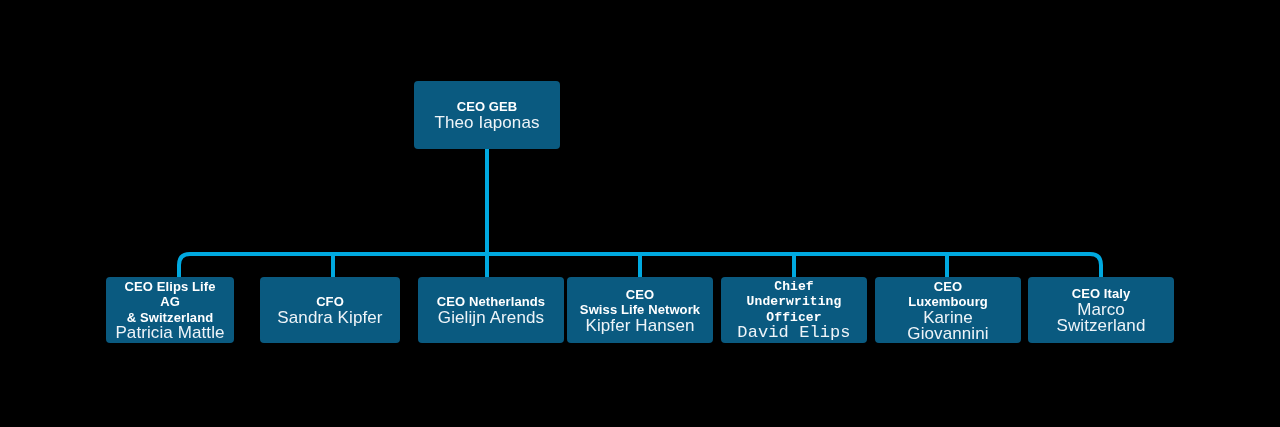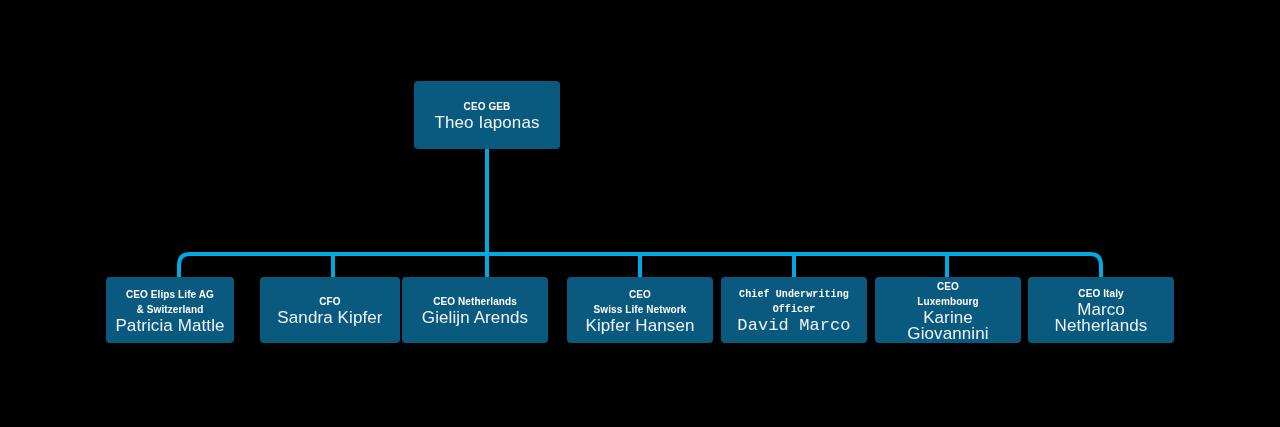--- a/index.html
+++ b/index.html
@@ -39,21 +39,21 @@
     border-radius: 4px;
     display: flex;
     flex-direction: column;
     align-items: center;
     justify-content: center;
     text-align: center;
     padding: 4px 8px;
     color: #ffffff;
   }
   .node-title {
-    font-size: 10px;
+    font-size: 13px;
     font-weight: bold;
     line-height: 15.5px;
     color: #ffffff;
     letter-spacing: 0.1px;
     white-space: pre-line;
   }
   .node-person {
     font-size: 17px;
     font-weight: normal;
     line-height: 16px;
@@ -108,42 +108,42 @@
       <div class="node-title">CEO Elips Life AG
 &amp; Switzerland</div>
       <div class="node-person">Patricia Mattle</div>
     </div>
 
     <div class="node leaf-node" style="left:154px; width:140px;">
       <div class="node-title">CFO</div>
       <div class="node-person">Sandra Kipfer</div>
     </div>
 
-    <div class="node leaf-node" style="left:296px; width:146px;">
+    <div class="node leaf-node" style="left:312px; width:146px;">
       <div class="node-title">CEO Netherlands</div>
       <div class="node-person">Gielijn Arends</div>
     </div>
 
     <div class="node leaf-node" style="left:461px; width:146px;">
       <div class="node-title">CEO
 Swiss Life Network</div>
       <div class="node-person">Kipfer Hansen</div>
     </div>
 
     <div class="node leaf-node" style="left:615px; width:146px;font-family:Liberation Mono, monospace;">
       <div class="node-title">Chief Underwriting
 Officer</div>
-      <div class="node-person">David Marco</div>
+      <div class="node-person">David Elips</div>
     </div>
 
     <div class="node leaf-node" style="left:769px; width:146px;">
       <div class="node-title">CEO
 Luxembourg</div>
       <div class="node-person">Karine Giovannini</div>
     </div>
 
     <div class="node leaf-node" style="left:922px; width:146px;">
       <div class="node-title">CEO Italy</div>
-      <div class="node-person">Marco Netherlands</div>
+      <div class="node-person">Marco Switzerland</div>
     </div>
 
   </div>
 </div>
 
 </body></html>

